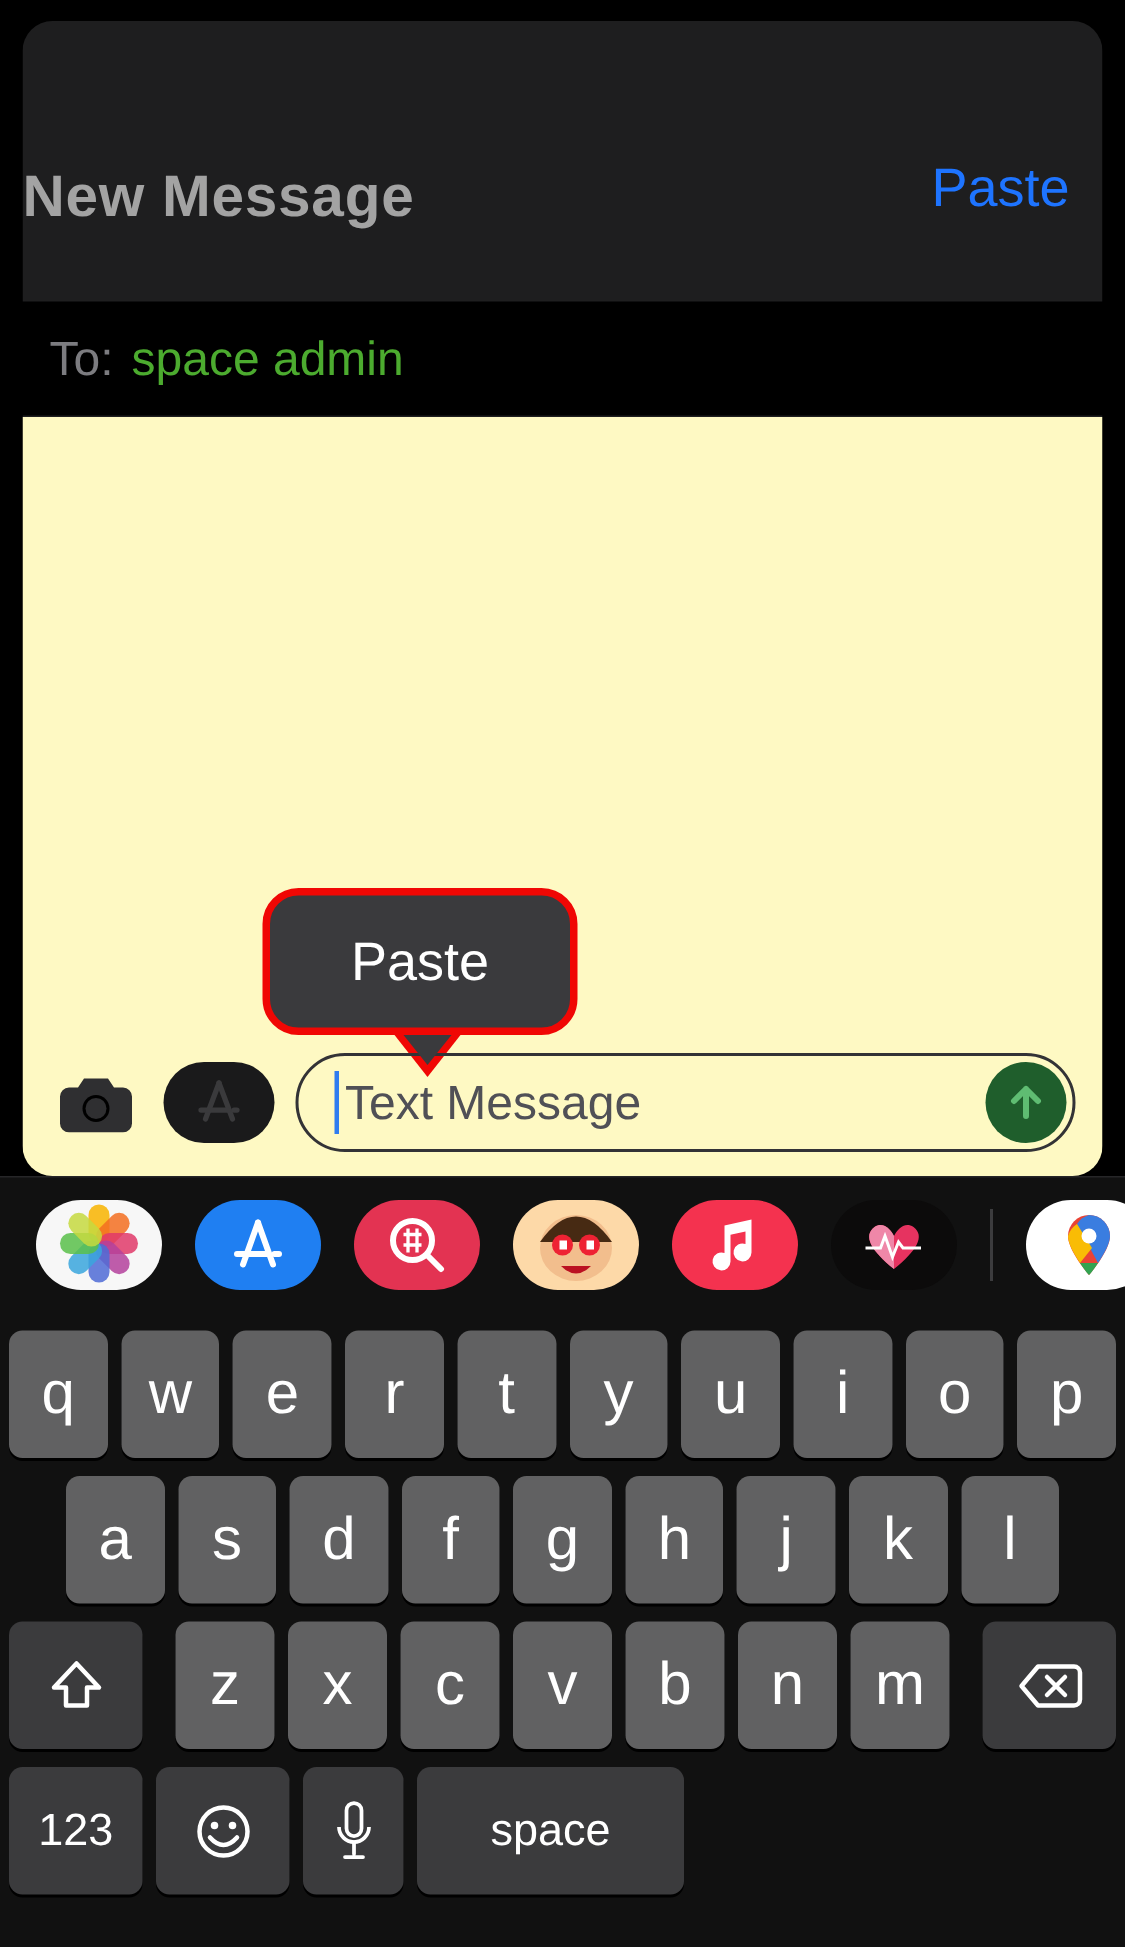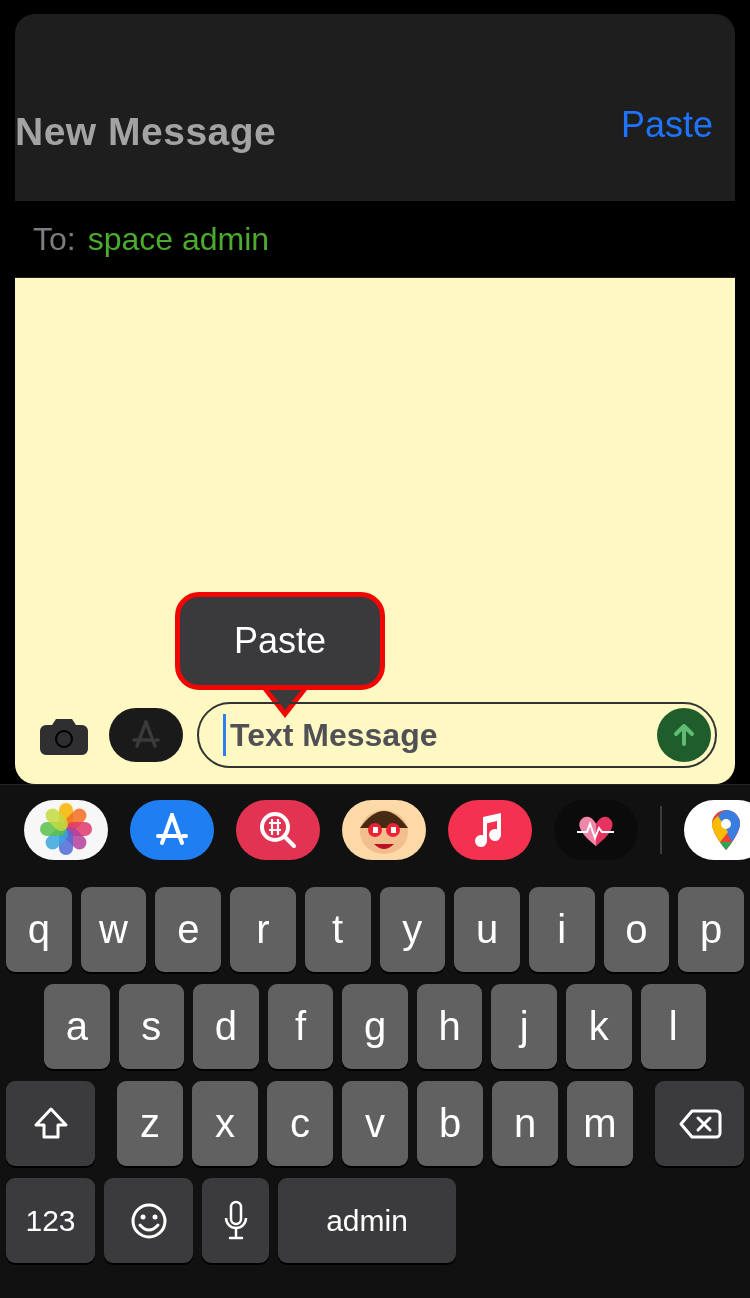--- a/index.html
+++ b/index.html
@@ -91,21 +91,21 @@
   }
   .msg-wrap .cursor {
     display: inline-block;
     width: 3px; height: 42px;
     background: #2f7df0;
     margin-right: 4px;
   }
   .msg-wrap .placeholder {
     color: #505056;
     font-size: 32px;
-    font-weight: 700;
+    font-weight: 400;
   }
   .msg-wrap .send {
     position: absolute;
     right: 4px; top: 4px;
     width: 54px; height: 54px;
     border-radius: 50%;
     background: #1f5e2c;
     display: flex; align-items: center; justify-content: center;
     color: #5fbc72;
   }
@@ -399,16 +399,16 @@
           <path d="M11 24 q9 10 18 0" fill="none" stroke="#fff" stroke-width="3" stroke-linecap="round"></path>
         </svg>
     </div>
     <div class="key special mic ico">
       <svg width="28" height="42" viewBox="0 0 28 42">
           <rect x="9" y="2" width="10" height="22" rx="5" fill="none" stroke="#fff" stroke-width="2.5"></rect>
           <path d="M4 18 a10 10 0 0 0 20 0" fill="none" stroke="#fff" stroke-width="2.5"></path>
           <path d="M14 28 v8 M8 38 h12" stroke="#fff" stroke-width="2.5" stroke-linecap="round"></path>
         </svg>
     </div>
-    <div class="key special return">admin</div>
+    <div class="key special return">space</div>
   </div>
 
 </div>
 
 </body></html>

